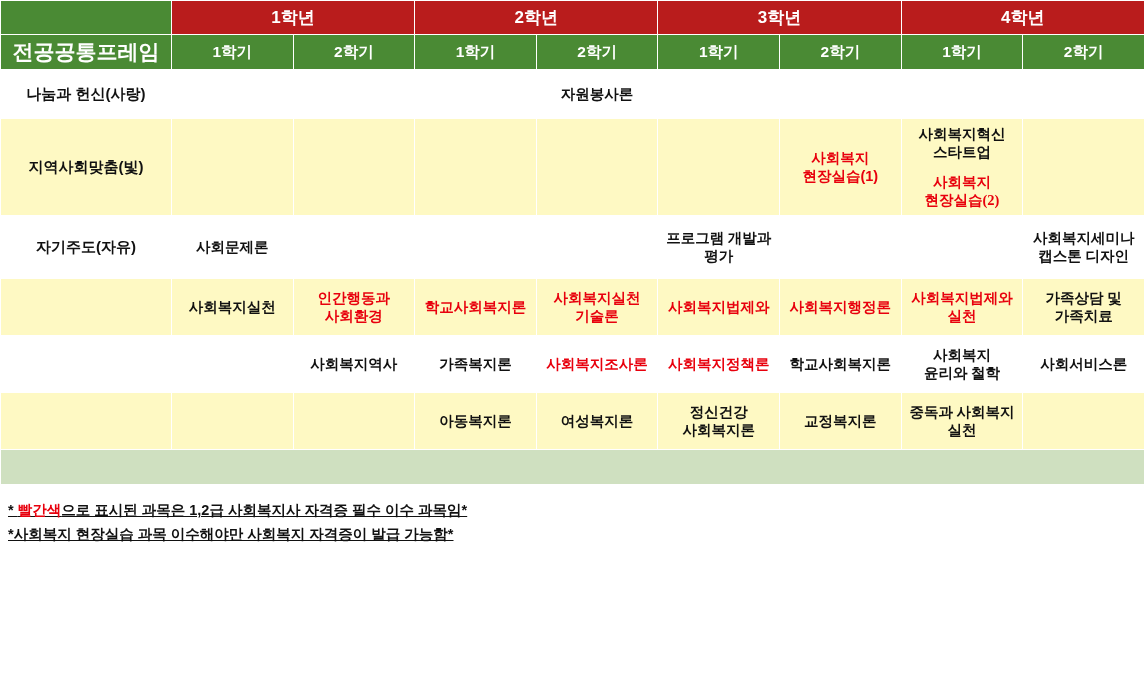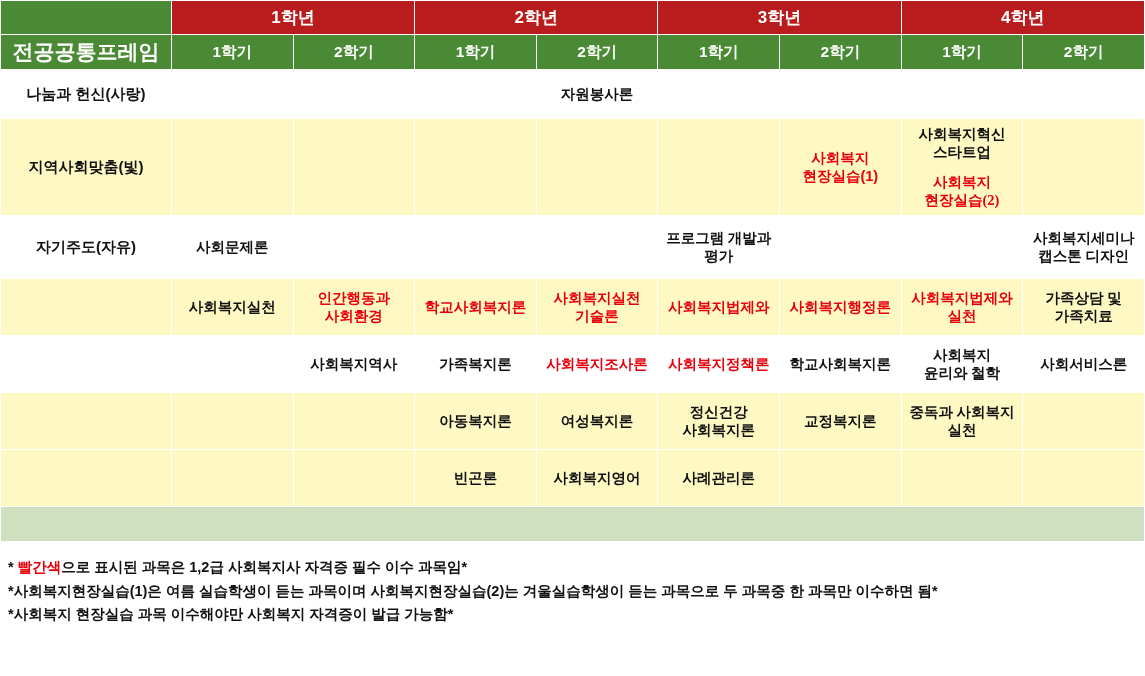--- a/index.html
+++ b/index.html
@@ -70,21 +70,21 @@
     height: 26px;
     border: 1px solid #cfe0c0;
   }
   #notes {
     padding: 14px 8px 0 8px;
     font-size: 14.5px;
     font-weight: bold;
     color: #111111;
     line-height: 1.62;
   }
-  #notes .note-line { white-space: nowrap; }
+  #notes .note-line { white-space: nowrap; text-decoration: underline; }
   #notes .hl { color: #e8000d; }
   .col-cat { width: 170px; }
   .col-sem { width: 121px; }
 </style>
 </head>
 <body>
 
 <table id="curriculum">
   <colgroup>
     <col class="col-cat">
@@ -289,51 +289,23 @@
           <div>교정복지론</div>
         </td>
         <td class="dark">
           <div>중독과 사회복지</div>
           <div>실천</div>
         </td>
         <td class="dark">
           <div></div>
         </td>
       </tr>
-      <tr class="row-green">
-        <td class="cat tall-2"></td>
-        <td class="dark">
-          <div></div>
-        </td>
-        <td class="dark">
-          <div></div>
-        </td>
-        <td class="dark">
-          <div>빈곤론</div>
-        </td>
-        <td class="dark">
-          <div>사회복지영어</div>
-        </td>
-        <td class="dark">
-          <div>사례관리론</div>
-        </td>
-        <td class="dark">
-          <div></div>
-        </td>
-        <td class="dark">
-          <div></div>
-        </td>
-        <td class="dark">
-          <div></div>
-        </td>
-      </tr>
       <tr class="spacer-row">
         <td colspan="9"></td>
       </tr>
     </tbody>
 </table>
 
 <div id="notes">
   <div class="note-line"><span>* </span><span class="hl">빨간색</span><span>으로 표시된 과목은 1,2급 사회복지사 자격증 필수 이수 과목임*</span></div>
-  <div class="note-line">*사회복지현장실습(1)은 여름 실습학생이 듣는 과목이며 사회복지현장실습(2)는 겨울실습학생이 듣는 과목으로 두 과목중 한 과목만 이수하면 됨*</div>
   <div class="note-line">*사회복지 현장실습 과목 이수해야만 사회복지 자격증이 발급 가능함*</div>
 
 </div>
 
 </body></html>

